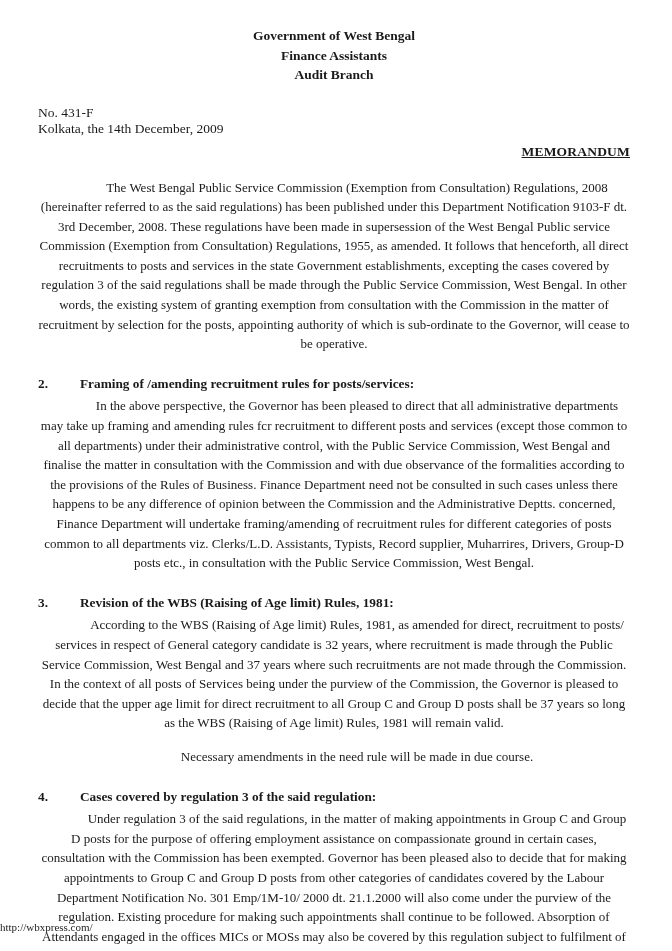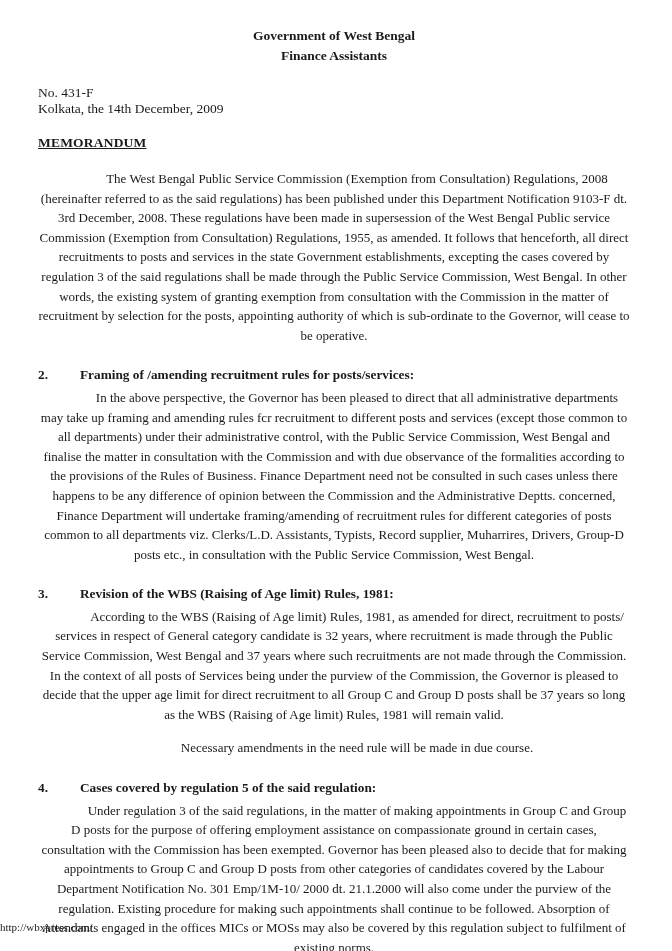--- a/index.html
+++ b/index.html
@@ -40,22 +40,22 @@
     justify-content: space-between;
     align-items: baseline;
     font-size: 13.5px;
     margin-top: 20px;
     flex-direction: column;
   }
   .refrow .memo-no { white-space: nowrap; }
   .refrow .memo-date { white-space: nowrap; padding-right: 3px; }
 
   .memo-title-wrap {
-    text-align: left;
-    margin-top: 16px;
+    text-align: right;
+    margin-top: 5px;
   }
   .memo-title {
     font-size: 13.5px;
     font-weight: bold;
     text-decoration: underline;
     letter-spacing: 0.2px;
   }
 
   
   .para {
@@ -95,20 +95,21 @@
   }
 </style>
 </head>
 <body>
 
 <div class="page">
 
   <div class="letterhead">
     <div>Government of West Bengal</div>
     <div>Finance Assistants</div>
+    <div>Audit Branch</div>
   </div>
 
   <div class="refrow">
     <span class="memo-no">No. 431-F</span>
     <span class="memo-date">Kolkata, the 14th December, 2009</span>
   </div>
 
   <div class="memo-title-wrap">
     <span class="memo-title">MEMORANDUM</span>
   </div>
@@ -126,21 +127,21 @@
     <span class="num">3.</span>
     <span class="htext">Revision of the WBS (Raising of Age limit) Rules, 1981:</span>
   </div>
 
   <p class="para gap-sm">According to the WBS (Raising of Age limit) Rules, 1981, as amended for direct, recruitment to posts/ services in respect of General category candidate is 32 years, where recruitment is made through the Public Service Commission, West Bengal and 37 years where such recruitments are not made through the Commission. In the context of all posts of Services being under the purview of the Commission, the Governor is pleased to decide that the upper age limit for direct recruitment to all Group C and Group D posts shall be 37 years so long as the WBS (Raising of Age limit) Rules, 1981 will remain valid.</p>
 
   <p class="para gap-xs">Necessary amendments in the need rule will be made in due course.</p>
 
   <div class="section-head">
     <span class="num">4.</span>
-    <span class="htext">Cases covered by regulation 5 of the said regulation:</span>
+    <span class="htext">Cases covered by regulation 3 of the said regulation:</span>
   </div>
 
   <p class="para gap-sm">Under regulation 3 of the said regulations, in the matter of making appointments in Group C and Group D posts for the purpose of offering employment assistance on compassionate ground in certain cases, consultation with the Commission has been exempted. Governor has been pleased also to decide that for making appointments to Group C and Group D posts from other categories of candidates covered by the Labour Department Notification No. 301 Emp/1M-10/ 2000 dt. 21.1.2000 will also come under the purview of the regulation. Existing procedure for making such appointments shall continue to be followed. Absorption of Attendants engaged in the offices MICs or MOSs may also be covered by this regulation subject to fulfilment of existing norms.</p>
 
 </div>
 
 <div class="footer">
   <span>http://wbxpress.com/</span>
 </div>
 

